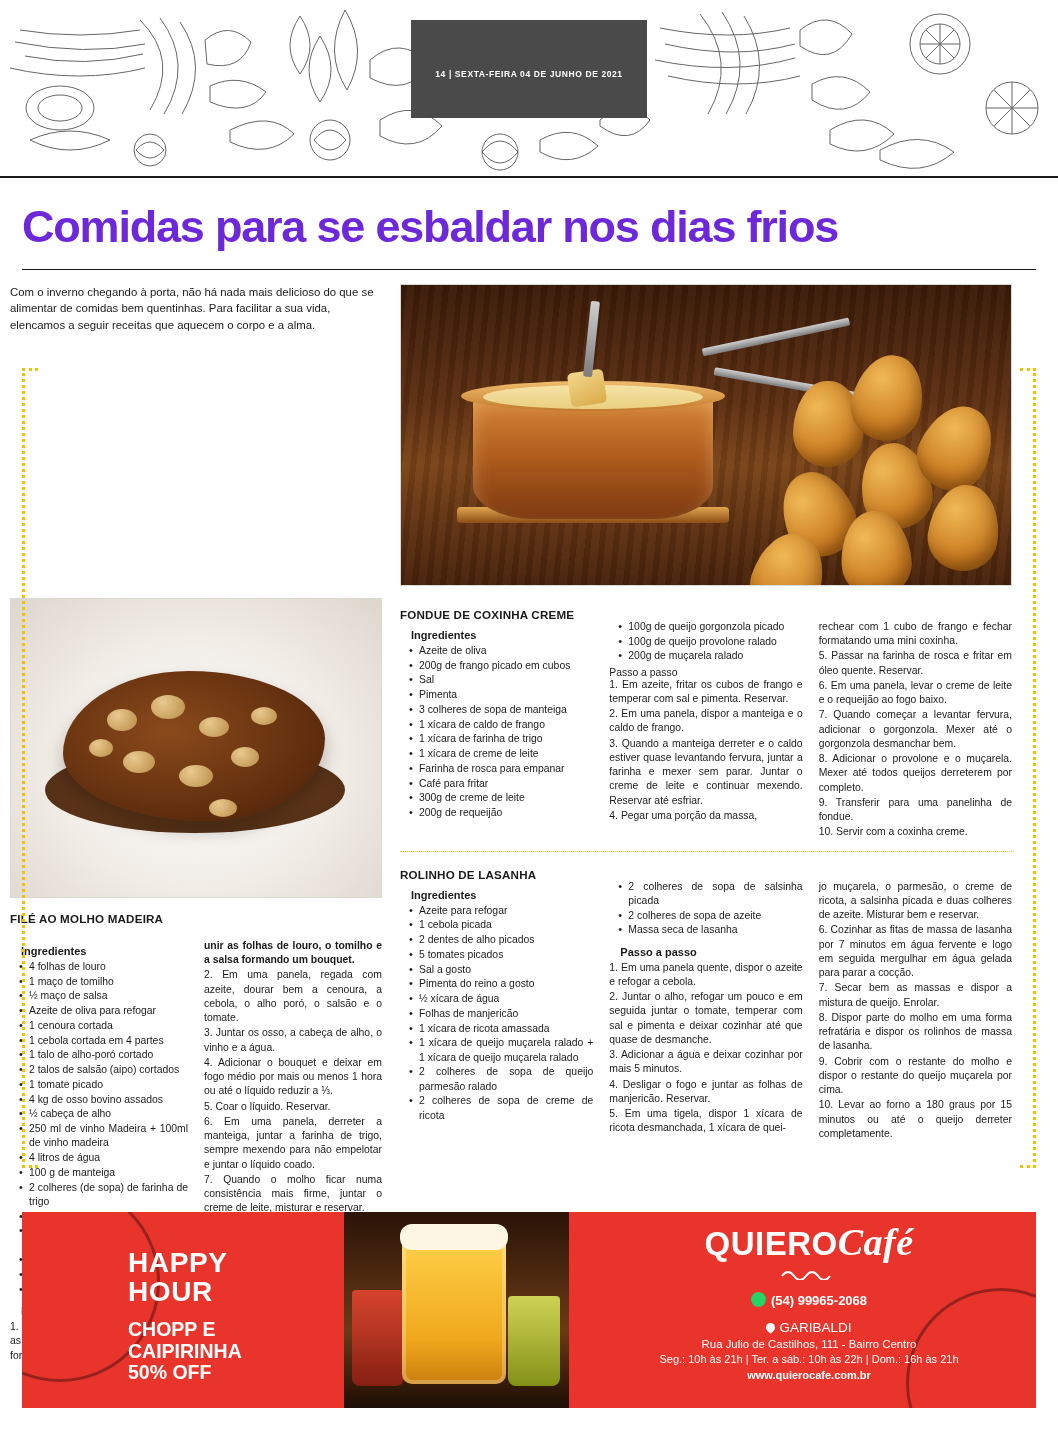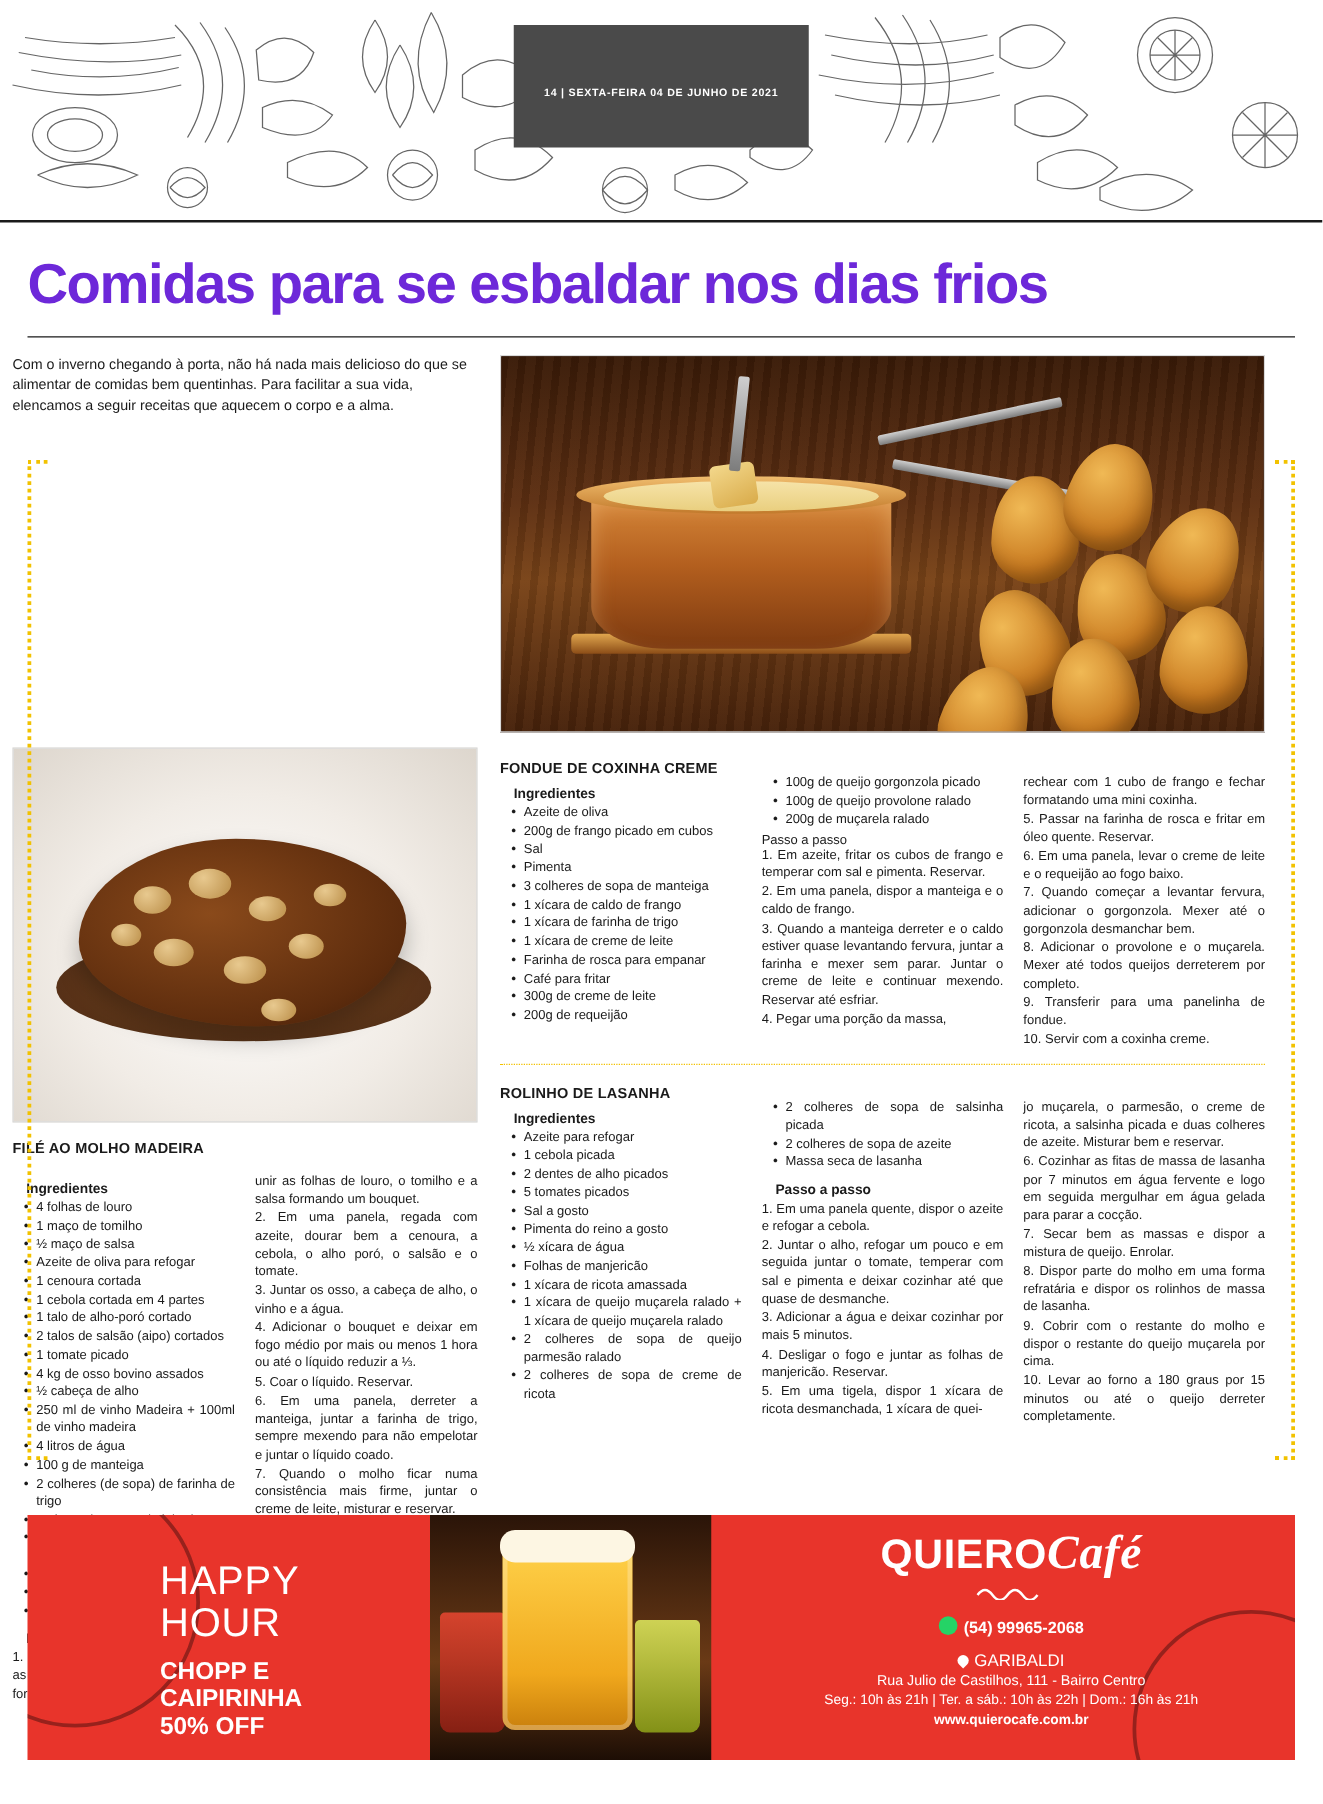--- a/index.html
+++ b/index.html
@@ -225,21 +225,21 @@
     list-style:none;
     counter-reset:s;
   }
   ol.steps li {
     font-size:10.4px;
     line-height:1.37;
     text-align:justify;
     margin-bottom:1px;
   }
   .cont-text {
-    font-size:10.4px; line-height:1.37; text-align:justify;
+    font-size:10.4px; line-height:1.37; text-align:justify;font-weight:bold;
   }
 
   .multi { display:flex; gap:16px; }
   .mini-col { flex:1; }
 
   .hr-dot {
     border-top:1px dotted #f2c200;
     margin:10px 0 2px 0;
     height:0;
   }
@@ -257,21 +257,21 @@
     overflow:hidden;
   }
   .ad-left {
     position:absolute; left:28px; top:0; width:300px; height:100%;
     color:#fff;
     padding:24px 0 0 78px;
   }
   .ad-sched { font-size:13.5px; font-weight:bold; line-height:1.25; }
   .ad-hh {
     margin-top:12px;
-    font-size:32px; font-weight:normal; line-height:1.05; letter-spacing:.6px;
+    font-size:28px; font-weight:bold; line-height:1.05; letter-spacing:.6px;
   }
   .ad-chopp {
     margin-top:12px;
     font-size:19.5px; font-weight:bold; line-height:1.12;
   }
   .ad-photo {
     position:absolute; left:322px; top:0; width:225px; height:100%;
     background:linear-gradient(180deg,#2a1408,#6a3a16 60%,#1d0e05 100%);
     overflow:hidden;
   }

